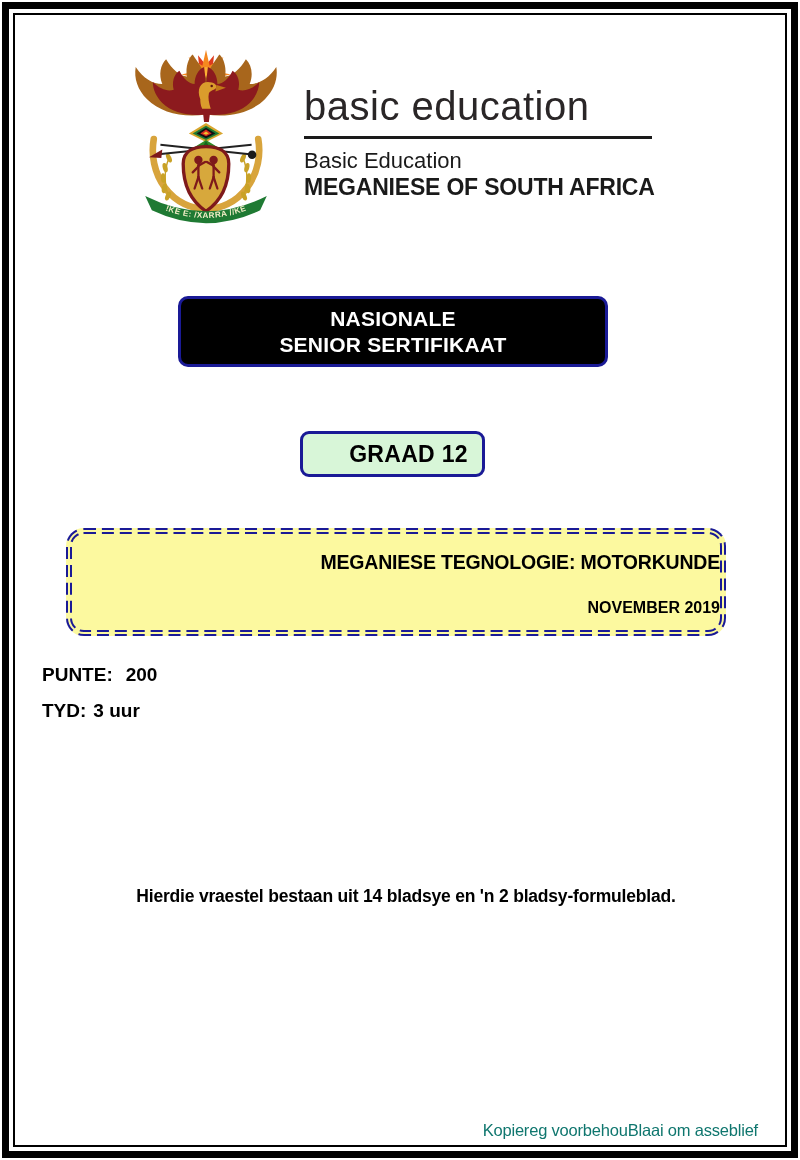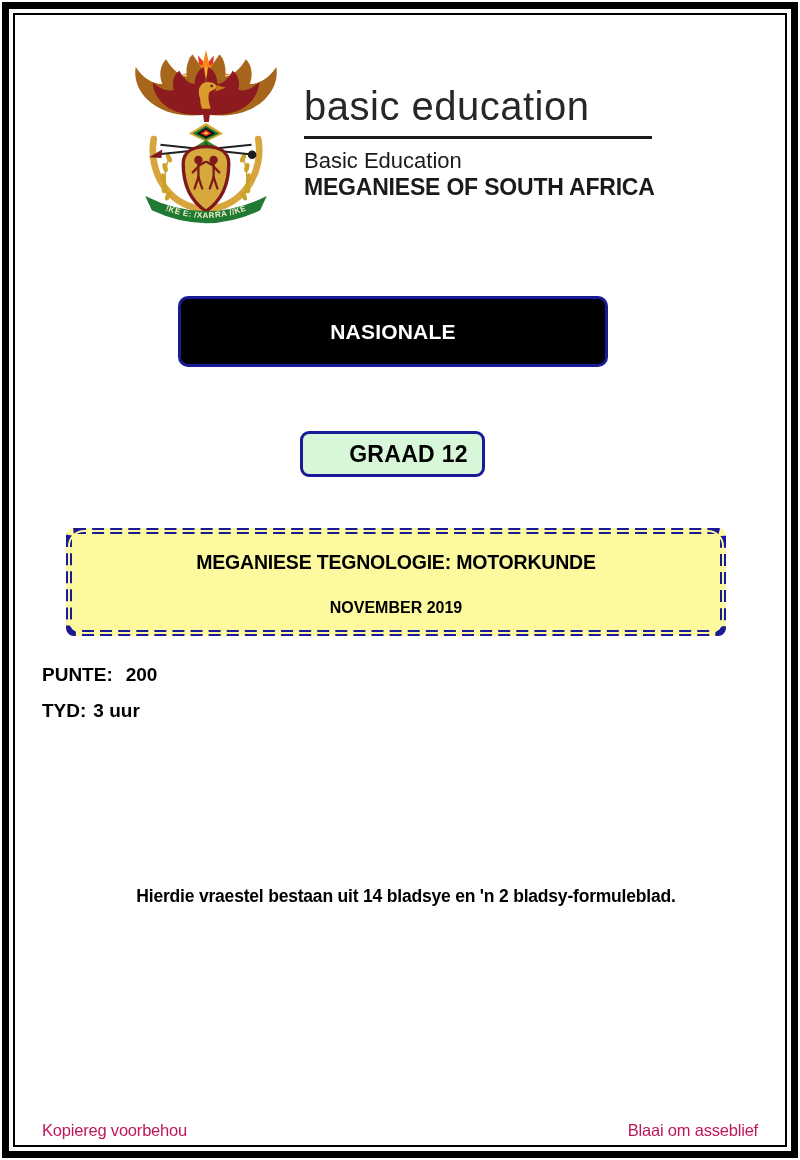--- a/index.html
+++ b/index.html
@@ -32,22 +32,22 @@
   .grade-box{
     position:absolute;left:300px;top:431px;width:185px;height:46px;box-sizing:border-box;
     background:var(--grade-bg,#d8f6d8);border:3px solid var(--navy-border,#1a1a96);border-radius:9px;
     display:flex;align-items:center;justify-content:center;
     font-weight:bold;font-size:23px;color:#000;letter-spacing:.3px;padding-left:32px;
   }
 
   
   .subject-box{
     position:absolute;left:66px;top:528px;width:660px;height:108px;box-sizing:border-box;
-    background:var(--subject-bg,#fcf99f);border:6px dashed var(--navy-border,#1a1a96);border-radius:8px;
-    text-align:center;font-weight:bold;color:#000;
+    background:var(--subject-bg,#fcf99f);border:6px dashed var(--navy-border,#1a1a96);border-radius:18px;
+    text-align:right;font-weight:bold;color:#000;
   }
   .subject-box::after{ 
     content:"";position:absolute;inset:-4px;border:2px solid var(--subject-bg,#fcf99f);
     border-radius:16px;pointer-events:none;
   }
   .subject-title{margin-top:17px;font-size:19.5px;letter-spacing:-.2px;}
   .subject-session{margin-top:25px;font-size:16px;}
 
   
   .details{position:absolute;left:42px;top:664px;font-weight:bold;font-size:19px;color:#000;}
@@ -58,22 +58,22 @@
 
   
   .note{
     position:absolute;left:12px;right:0;top:886px;text-align:center;
     font-weight:bold;font-size:17.5px;letter-spacing:-.2px;color:#000;
   }
 
   
   .footer{
     position:absolute;left:42px;right:42px;top:1121px;
-    display:flex;justify-content:space-between;
-    font-size:16.5px;letter-spacing:-.2px;color:#be185d;
+    display:flex;justify-content:flex-end;
+    font-size:16.5px;letter-spacing:-.2px;color:#0f766e;
   }
 </style>
 </head>
 <body>
 
 <div class="frame-outer"></div>
 <div class="frame-inner"></div>
 
 <svg class="crest" width="152" height="190" viewBox="0 0 160 200" aria-hidden="true">
 
@@ -166,20 +166,21 @@
   <div class="wordmark">basic education</div>
   <div class="wordmark-rule"></div>
   <div class="dept">
     <div>Basic Education</div>
     <div class="republic">MEGANIESE OF SOUTH AFRICA</div>
   </div>
 </div>
 
 <div class="nsc-box">
   <div>NASIONALE</div>
+  <div>SENIOR SERTIFIKAAT</div>
 </div>
 
 <div class="grade-box">
   <span>GRAAD 12</span>
 </div>
 
 <div class="subject-box">
   <div class="subject-title">MEGANIESE TEGNOLOGIE: MOTORKUNDE</div>
   <div class="subject-session">NOVEMBER 2019</div>
 </div>

